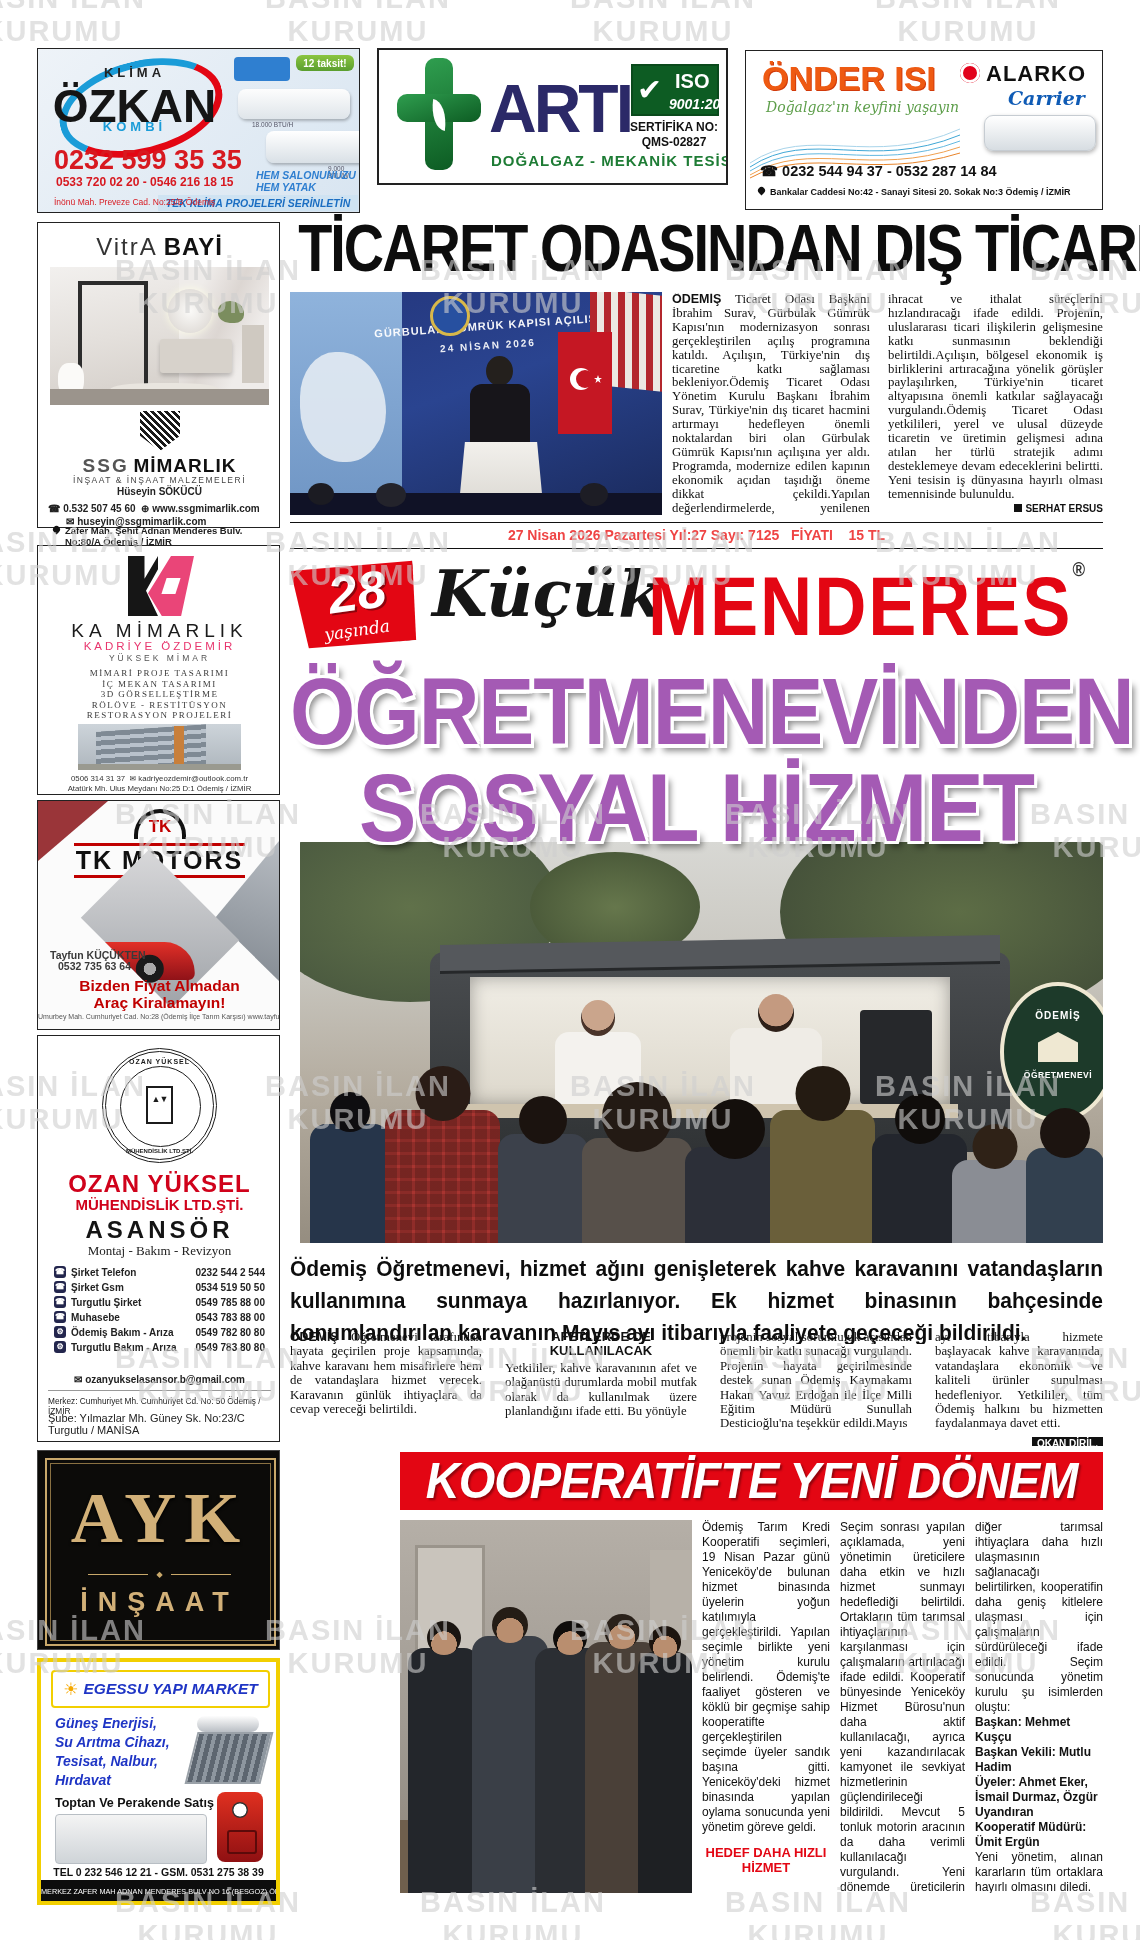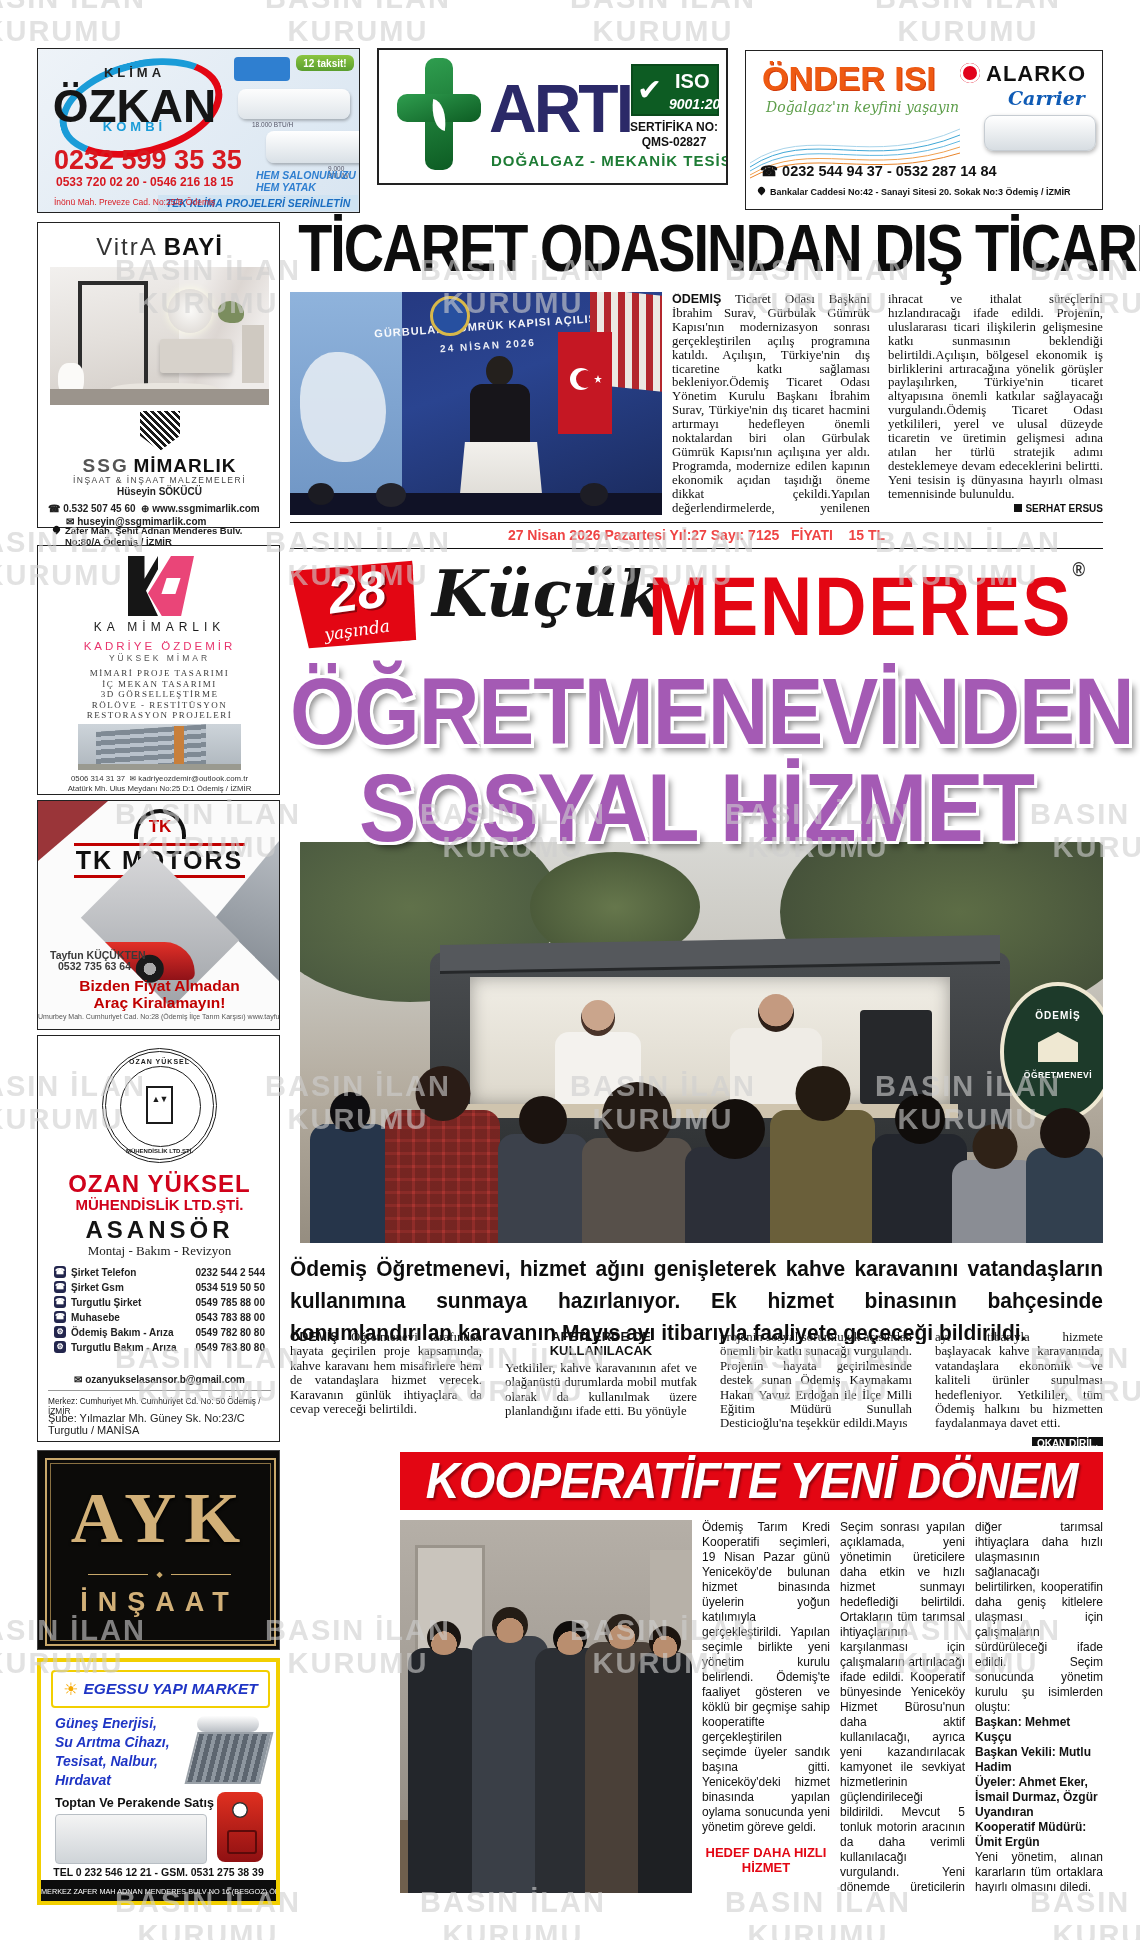--- a/index.html
+++ b/index.html
@@ -148,21 +148,21 @@
     <div>Zafer Mah. Şehit Adnan Menderes Bulv.</div>
     <div>No:80/A Ödemiş / İZMİR</div>
   </div>
 
   <div class="adbox" style="left:37px;top:545px;width:243px;height:250px;border-width:1.5px;">
     <div class="abs" style="left:86px;top:10px;width:72px;height:60px;">
       <div class="abs" style="left:4px;top:0;width:30px;height:60px;background:#161616;clip-path:polygon(0 0,55% 0,55% 38%,100% 0,100% 22%,60% 58%,100% 100%,55% 100%,0 100%,0 0);"></div>
       <div class="abs" style="left:24px;top:0;width:46px;height:60px;background:#e8356d;clip-path:polygon(50% 0,100% 0,72% 100%,30% 100%,0 62%,18% 40%);opacity:.92;"></div>
       <div class="abs" style="left:40px;top:22px;width:14px;height:16px;background:#fff;transform:skewX(-18deg);"></div>
     </div>
-    <div class="abs f c nw" style="left:0;top:74px;width:243px;font-size:12px;letter-spacing:5px;color:#1b1b1b;">KA MİMARLIK</div>
+    <div class="abs f c nw" style="left:0;top:74px;width:243px;font-size:19px;letter-spacing:5px;color:#1b1b1b;">KA MİMARLIK</div>
     <div class="abs f c nw" style="left:0;top:94px;width:243px;font-size:11.5px;letter-spacing:3px;color:#e8356d;">KADRİYE ÖZDEMİR</div>
     <div class="abs f c nw" style="left:0;top:107px;width:243px;font-size:8.5px;letter-spacing:3px;color:#555;">YÜKSEK MİMAR</div>
     <div class="abs c" style="left:0;top:122px;width:243px;font-size:9px;letter-spacing:1.5px;color:#3b3b3b;line-height:10.5px;font-family:'Liberation Serif',serif;">
       <div>MİMARİ PROJE TASARIMI</div>
       <div>İÇ MEKAN TASARIMI</div>
       <div>3D GÖRSELLEŞTİRME</div>
       <div>RÖLÖVE - RESTİTÜSYON</div>
       <div>RESTORASYON PROJELERİ</div>
     </div>
     <div class="abs" style="left:40px;top:178px;width:163px;height:46px;background:linear-gradient(#cdd4da,#aeb6bd);overflow:hidden;">

